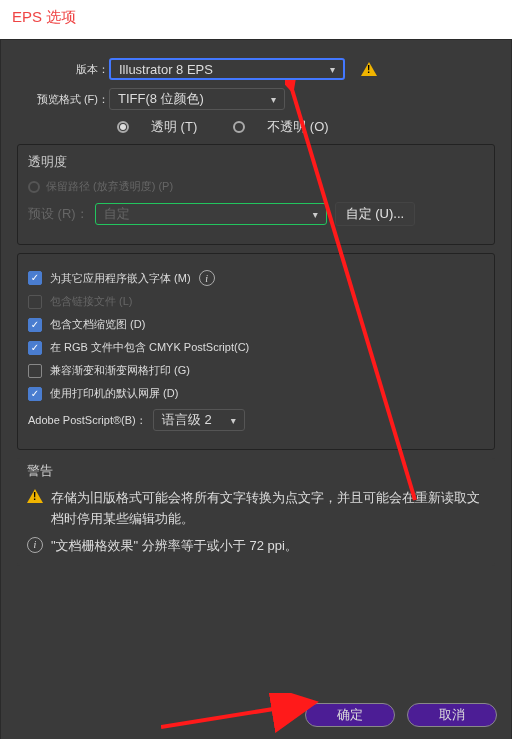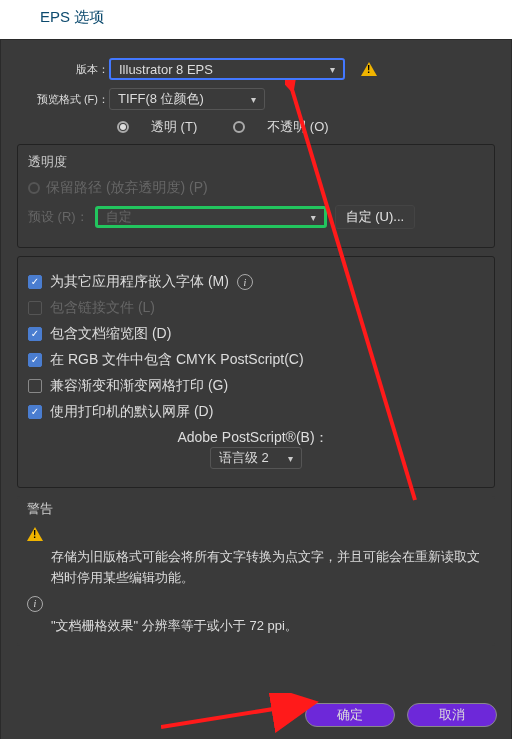--- a/index.html
+++ b/index.html
@@ -9,23 +9,22 @@
     height: 739px;
     background: #fff;
     font-family: "Microsoft YaHei", "PingFang SC", sans-serif;
     font-size: 13px;
     color: #ccc;
     overflow: hidden;
   }
   .title {
     padding: 8px 10px 12px 12px;
     background: #fff;
-    color: #0c4a6e;
+    color: #ef4444;
     font-size: 15px;
-    margin-left: 28px;
   }
   .dialog {
     background: #3a3a3a;
     width: 512px;
     box-sizing: border-box;
     padding: 0;
     height: calc(739px - 36px);
     position: relative;
     border: 1px solid #2a2a2a;
   }
@@ -125,21 +124,21 @@
     font-size: 13px;
     margin-bottom: 8px;
   }
   .opt-row {
     display: flex;
     align-items: center;
     margin: 8px 0;
   }
   .opt-label {
     color: #ddd;
-    font-size: 14px;
+    font-size: 11px;
   }
   .opt-label.disabled, .disabled-text {
     color: #666;
   }
   .check {
     width: 12px; height: 12px;
     border: 1px solid #888;
     border-radius: 2px;
     margin-right: 8px;
     display: inline-flex;
@@ -169,21 +168,21 @@
     align-items: center;
     justify-content: center;
     font-size: 10px;
     color: #ddd;
     margin-left: 8px;
     font-style: italic;
     font-family: serif;
   }
   .disabled-select {
     background: #3c3c3c;
-    border: 3px solid #22c55e;
+    border: 1px solid #22c55e;
     color: #666;
     height: 22px;
     display: flex;
     align-items: center;
     justify-content: space-between;
     padding: 0 8px;
     border-radius: 3px;
     font-size: 13px;
     box-sizing: border-box;
   }
@@ -196,42 +195,41 @@
     align-items: center;
     padding: 0 10px;
     border-radius: 3px;
     font-size: 13px;
     margin-left: 8px;
   }
   .warn-text {
     color: #ddd;
     font-size: 13px;
     line-height: 1.6;
-    margin-top: 21px;
   }
   .warn-row {
     display: flex;
     align-items: flex-start;
     margin: 6px 0;
   }
   .warn-row .wi {
     flex: 0 0 auto;
     margin-right: 8px;
     margin-top: 1px;
   }
   .footer {
     position: absolute;
     bottom: 14px;
     right: 14px;
     display: flex;
     gap: 12px;
   }
   .btn {
     border: 1px solid #888;
-    background: #6d28d9;
+    background: #4c1d95;
     color: #ddd;
     border-radius: 12px;
     height: 24px;
     width: 90px;
     display: flex;
     align-items: center;
     justify-content: center;
     font-size: 13px;
     box-sizing: border-box;
   }
@@ -264,21 +262,21 @@
       <div class="label" style="width:100px;">版本：</div>
       <div class="select active" style="width:236px;">
         <span>Illustrator 8 EPS</span>
         <span class="chev">▾</span>
       </div>
       <span class="warn-icon"></span>
     </div>
 
     <div class="row">
       <div class="label" style="width:100px;">预览格式 (F)：</div>
-      <div class="select" style="width:156px;">
+      <div class="select" style="width:176px;">
         <span>TIFF(8 位颜色)</span>
         <span class="chev">▾</span>
       </div>
     </div>
 
     <div class="radio-row">
       <span class="radio checked"></span>
       <span class="radio-label">透明 (T)</span>
       <span class="radio"></span>
       <span class="radio-label">不透明 (O)</span>
@@ -326,21 +324,21 @@
       <div class="opt-row">
         <span class="check"></span>
         <span class="opt-label">兼容渐变和渐变网格打印 (G)</span>
       </div>
 
       <div class="opt-row">
         <span class="check checked"></span>
         <span class="opt-label">使用打印机的默认网屏 (D)</span>
       </div>
 
-      <div class="opt-row" style="margin-top:0;flex-direction:column;">
+      <div class="opt-row" style="margin-top:0;">
         <span class="opt-label" style="margin-right:6px;">Adobe PostScript®(B)：</span>
         <div class="select" style="width:92px;">
           <span>语言级 2</span>
           <span class="chev">▾</span>
         </div>
       </div>
     </div>
 
     <div class="group" style="border:none;padding:4px 10px;">
       <div class="group-title">警告</div>

